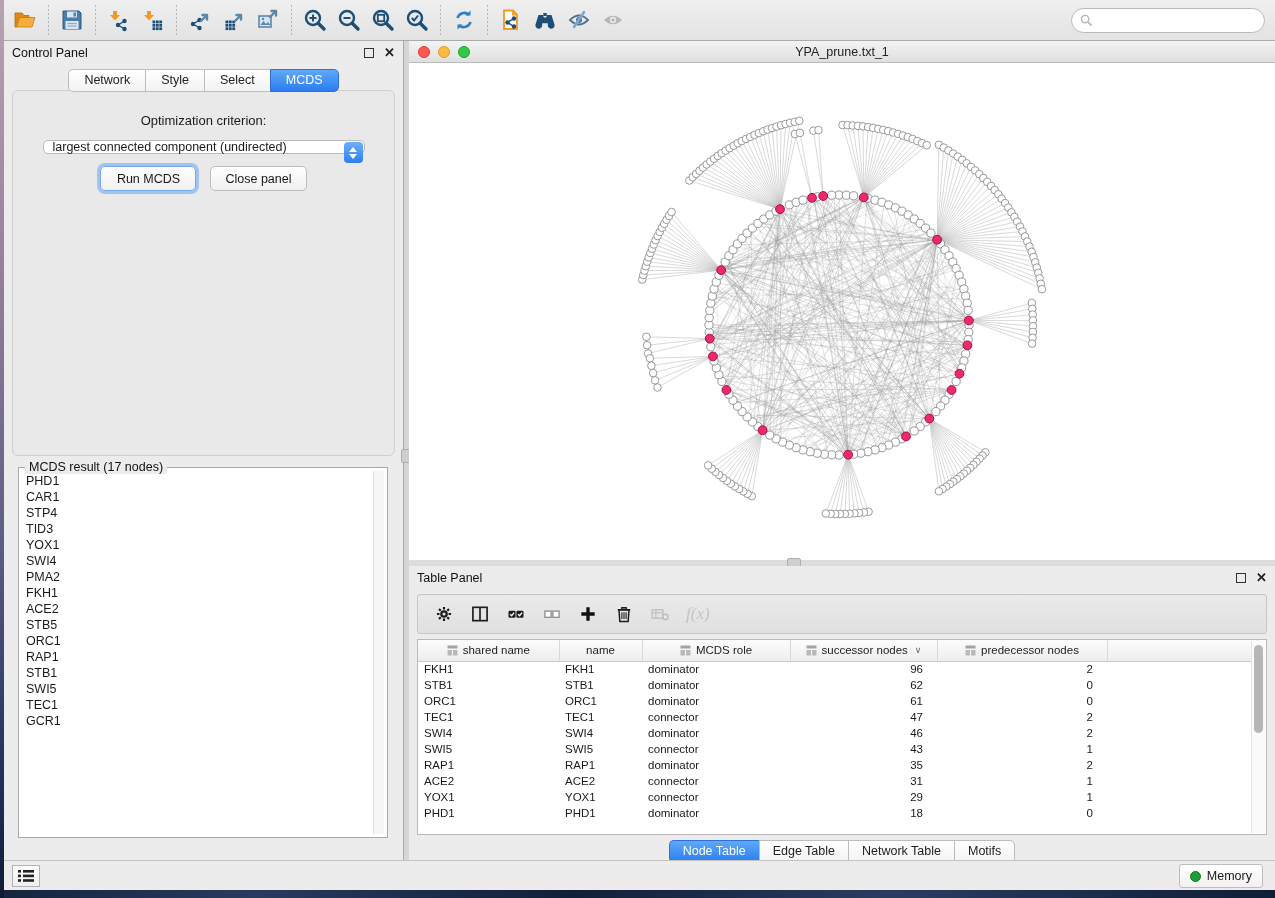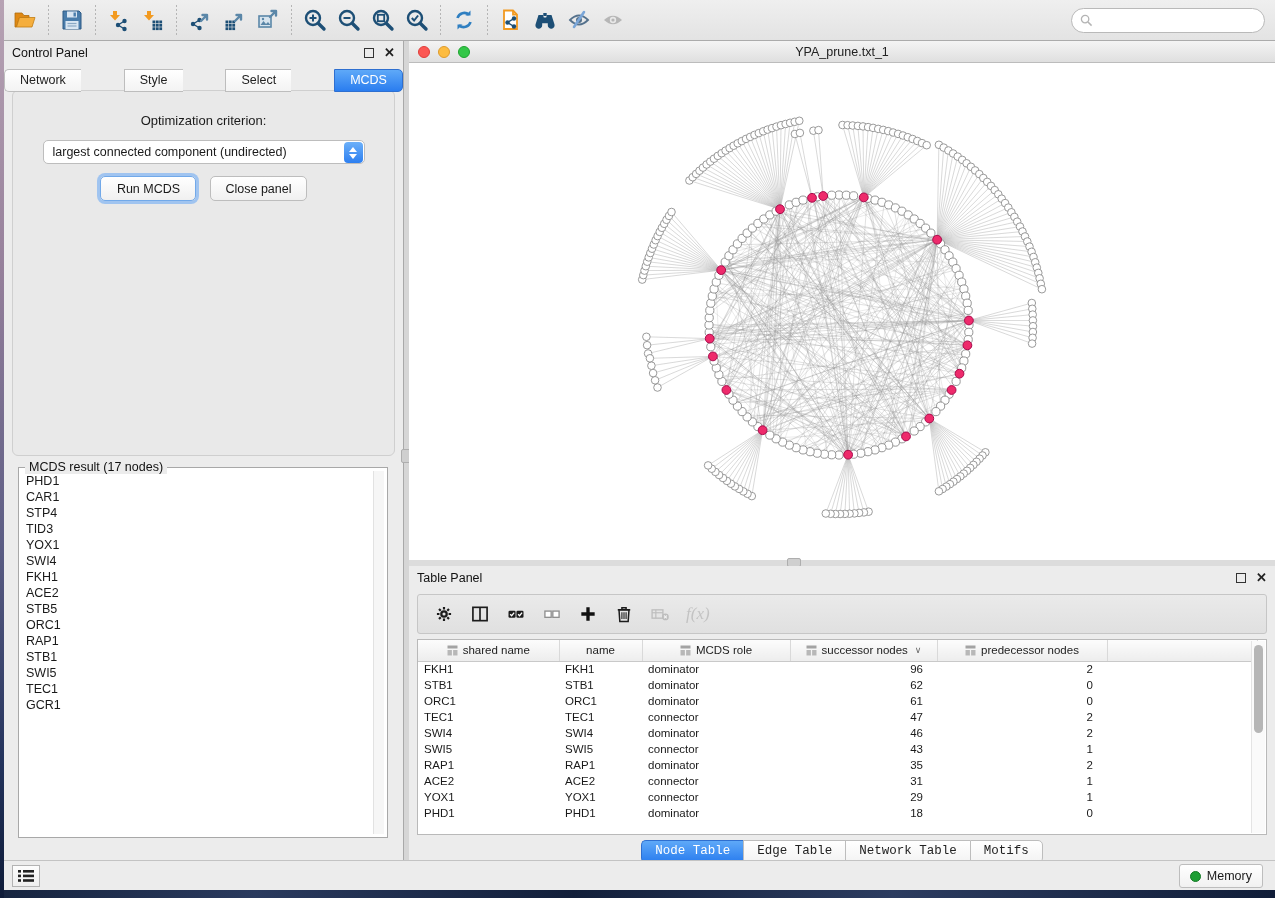--- a/index.html
+++ b/index.html
@@ -27,31 +27,31 @@
 
   
   .control-panel { position:absolute; left:4px; top:41px; width:400px; height:819px; background:#ececec;
     border-right:1px solid #a9a9a9; }
   .panel-titlebar { height:24px; display:flex; align-items:center; padding:0 8px; }
   .panel-title { font-size:12.5px; color:#111; }
   .panel-titlebar .spacer { flex:1; }
   .float-icon { width:10px; height:10px; border:1.6px solid #333; margin-right:10px; }
   .close-icon { font-size:13px; font-weight:bold; color:#222; line-height:10px; }
 
-  .cp-tabs { display:flex; justify-content:space-between; position:relative; z-index:2; margin-top:4px; }
+  .cp-tabs { display:flex; justify-content:center; position:relative; z-index:2; margin-top:4px; }
   .cp-tab { padding:3px 15px 4px; font-size:12.5px; background:linear-gradient(#ffffff,#f3f3f3);
     border:1px solid #bdbdbd; border-right:none; color:#222; }
   .cp-tab:first-child { border-radius:5px 0 0 5px; }
   .cp-tab:last-child { border-right:1px solid #bdbdbd; border-radius:0 5px 5px 0; }
   .cp-tab.selected { background:linear-gradient(#5fa9f8,#2a7def); color:#fff; border-color:#2e6fd0; }
 
   .cp-inner { margin:-2px 8px 0; height:366px; background:#e9e9e9; border:1px solid #cfcfcf; border-radius:6px;
     display:flex; flex-direction:column; align-items:center; padding-top:22px; }
   .opt-label { font-size:13px; margin-bottom:12px; }
-  .dropdown { width:322px; height:24px; background:#fff; border:1px solid #bdbdbd; border-radius:5px;
+  .dropdown { width:322px; height:14px; background:#fff; border:1px solid #bdbdbd; border-radius:5px;
     display:flex; align-items:center; position:relative; padding-left:9px; font-size:12.5px; }
   .dd-stepper { position:absolute; right:1px; top:1px; width:19px; height:21px; border-radius:4px;
     background:linear-gradient(#6cb0f9,#2d7ff0); display:flex; flex-direction:column; align-items:center; justify-content:center; gap:2px; }
   .dd-up { width:0; height:0; border-left:4px solid transparent; border-right:4px solid transparent; border-bottom:5px solid #fff; }
   .dd-down { width:0; height:0; border-left:4px solid transparent; border-right:4px solid transparent; border-top:5px solid #fff; }
   .btn-row { margin-top:12px; display:flex; gap:14px; }
   .aqua-btn { min-width:96px; height:25px; padding:0 14px; background:linear-gradient(#ffffff,#f0f0f0);
     border:1px solid #bdbdbd; border-radius:5px; font-size:12.5px; display:flex; align-items:center; justify-content:center; }
   .aqua-btn.focused { border-color:#72a9e9; box-shadow:0 0 0 3px rgba(100,165,245,.55); }
 
@@ -94,21 +94,21 @@
   .th-inner { display:flex; align-items:center; justify-content:center; gap:5px; }
   .th-icon svg { width:11px; height:11px; display:block; opacity:.65; }
   .sort-chevron { font-size:9px; color:#666; margin-left:2px; }
   .node-table td { height:16px; font-size:11.5px; padding:0 6px; white-space:nowrap; }
   .node-table td.num { text-align:right; padding-right:14px; }
   .table-vtrack { position:absolute; top:1px; right:1px; bottom:1px; width:14px; background:#fafafa; border-left:1px solid #e4e4e4; }
   .table-vthumb { position:absolute; top:4px; left:2px; width:9px; height:88px; background:#b6b6b6; border-radius:5px; }
 
   .tp-tabs { display:flex; justify-content:center; margin-top:5px; }
   .tp-tab { padding:3px 13px 4px; font-size:12.5px; background:linear-gradient(#ffffff,#f3f3f3);
-    border:1px solid #bdbdbd; border-right:none; color:#222;font-family:Liberation Mono, monospace; }
+    border:1px solid #bdbdbd; border-right:none; color:#222; }
   .tp-tab:first-child { border-radius:5px 0 0 5px; }
   .tp-tab:last-child { border-right:1px solid #bdbdbd; border-radius:0 5px 5px 0; }
   .tp-tab.selected { background:linear-gradient(#5fa9f8,#2a7def); color:#fff; border-color:#2e6fd0; }
 
   
   .status-bar { position:absolute; left:0; top:860px; width:1275px; height:30px; background:#ececec; border-top:1px solid #c3c3c3; }
   .list-btn { position:absolute; left:12px; top:4px; width:28px; height:22px; background:linear-gradient(#fdfdfd,#efefef);
     border:1px solid #b3b3b3; display:flex; align-items:center; justify-content:center; }
   .list-btn svg { width:16px; height:14px; }
   .memory-btn { position:absolute; right:12px; top:3px; height:24px; padding:0 10px; background:linear-gradient(#ffffff,#f1f1f1);
@@ -305,20 +305,21 @@
   </div>
   <div class="result-box">
     <span class="result-legend">MCDS result (17 nodes)</span>
     <div class="result-list">
         <div>PHD1</div>
         <div>CAR1</div>
         <div>STP4</div>
         <div>TID3</div>
         <div>YOX1</div>
         <div>SWI4</div>
+        <div>PMA2</div>
         <div>FKH1</div>
         <div>ACE2</div>
         <div>STB5</div>
         <div>ORC1</div>
         <div>RAP1</div>
         <div>STB1</div>
         <div>SWI5</div>
         <div>TEC1</div>
         <div>GCR1</div>
       </div>

